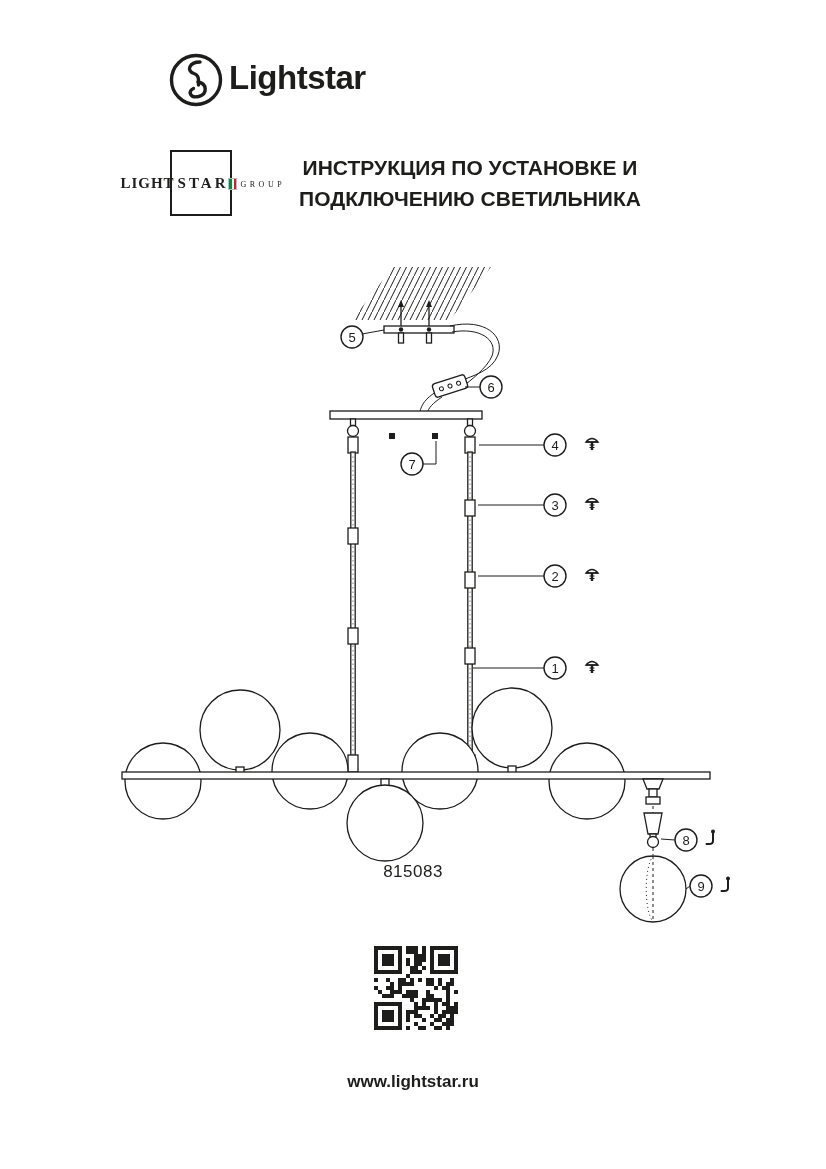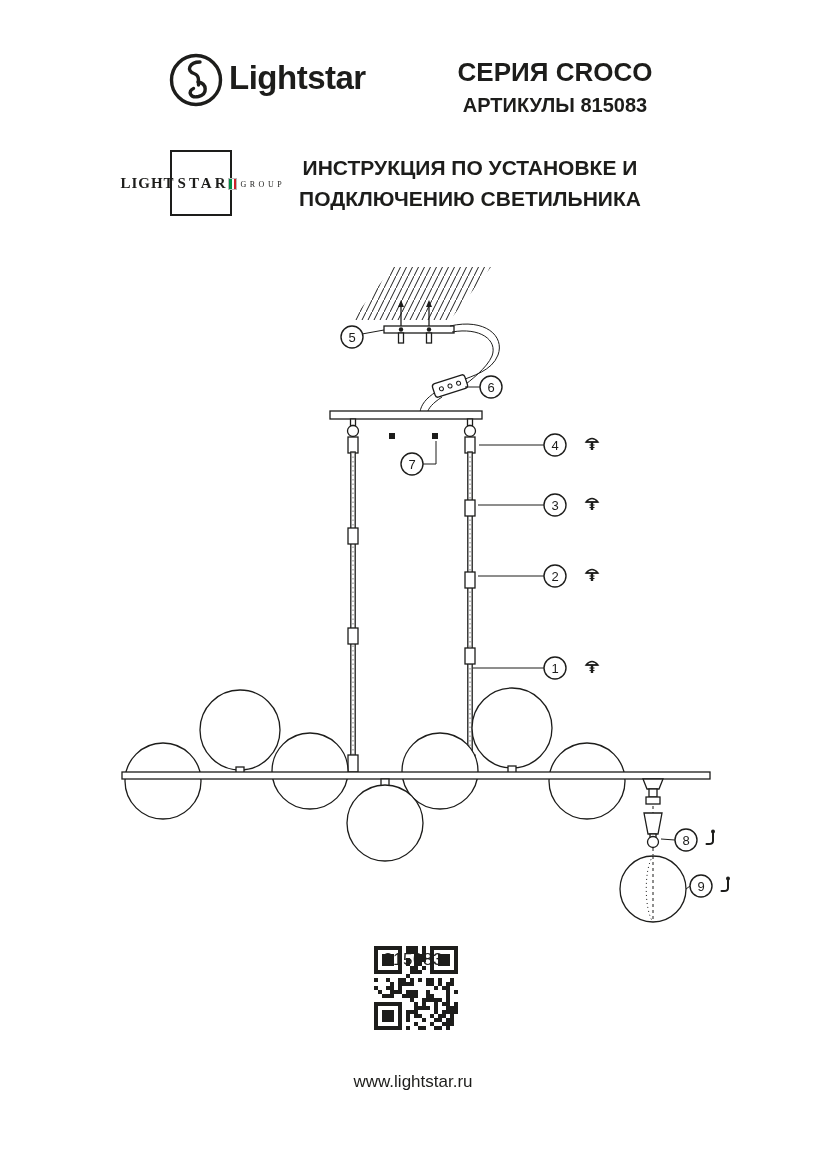--- a/index.html
+++ b/index.html
@@ -15,21 +15,21 @@
              font-family:"Liberation Serif",serif;background:#fff;}
   .group-light{font-size:15px;font-weight:bold;line-height:14px;letter-spacing:1px;}
   .group-star{font-size:15px;font-weight:bold;line-height:14px;letter-spacing:3px;margin-left:3px;text-align:center;}
   .group-rule{display:flex;align-items:center;width:46px;margin:3px 0 1px 0;}
   .flag{display:flex;width:7px;height:10px;border:0.5px solid #bbb;}
   .flag i{display:block;width:2.2px;height:100%;}
   .f-g{background:#008C45;} .f-w{background:#ffffff;} .f-r{background:#CD212A;}
   .rule-line{flex:1;height:0;border-top:1.2px solid #1d1d1b;margin-left:3px;}
   .group-group{font-size:8px;font-weight:normal;letter-spacing:3.5px;margin-right:-3.5px;margin-top:2px;}
   .footer-article{width:100%;text-align:center;font-size:17px;letter-spacing:0.5px;}
-  .website{width:100%;text-align:center;font-size:17px;font-weight:normal;}
+  .website{width:100%;text-align:center;font-size:17px;font-weight:bold;}
   
   .fw{fill:#fff;stroke:#1d1d1b;stroke-width:1.3;}
   .ln{fill:none;stroke:#1d1d1b;stroke-width:1.3;}
   .thin{fill:none;stroke:#1d1d1b;stroke-width:1;}
   .blk{fill:#1d1d1b;stroke:none;}
   .co{fill:#fff;stroke:#1d1d1b;stroke-width:1.4;}
   .ldr{fill:none;stroke:#1d1d1b;stroke-width:1;}
   .diagram text{font-family:"Liberation Sans",sans-serif;font-size:13px;fill:#1d1d1b;}
 </style>
 </head>
@@ -38,24 +38,20 @@
 <div class="page">
 
   <svg class="abs" style="left:168px;top:52px" width="56" height="56" viewBox="0 0 56 56">
     <circle cx="28" cy="28" r="24.5" fill="none" stroke="#1d1d1b" stroke-width="3.4"></circle>
     <path d="M 32,10 C 21,10 18,19 26,21.5 C 30,22.8 30.5,25 30.5,28 L 30.5,33" fill="none" stroke="#1d1d1b" stroke-width="3.4" stroke-linecap="round"></path>
     <path d="M 30,30 C 39,31.5 40,42 30.5,44.5 C 22,46.5 19.5,39 25.5,36.5" fill="none" stroke="#1d1d1b" stroke-width="3.4" stroke-linecap="round"></path>
   </svg>
 
   <div class="abs brand-name" style="left:229px;top:59px">Lightstar</div>
 
-  <div class="abs" style="left:420px;top:58px;width:270px;text-align:center">
-    <div class="series">СЕРИЯ CROCO</div>
-    <div class="articles">АРТИКУЛЫ 815083</div>
-  </div>
 
   <div class="abs group-box" style="left:170px;top:150px">
     <div class="group-light">LIGHT</div>
     <div class="group-star">STAR</div>
     <div class="group-rule">
       <span class="flag">
           <i class="f-g"></i>
           <i class="f-w"></i>
           <i class="f-r"></i>
         </span>
@@ -362,16 +358,16 @@
           <rect x="32" y="80" width="4" height="4"></rect>
           <rect x="44" y="80" width="4" height="4"></rect>
           <rect x="48" y="80" width="4" height="4"></rect>
           <rect x="60" y="80" width="4" height="4"></rect>
           <rect x="64" y="80" width="4" height="4"></rect>
           <rect x="72" y="80" width="4" height="4"></rect>
         </g>
     </g>
   </svg>
 
-  <div class="abs footer-article" style="top:950px">815083</div>
+  <div class="abs footer-article" style="top:862px">815083</div>
   <div class="abs website" style="top:1072px">www.lightstar.ru</div>
 
 </div>
 
 </body></html>

